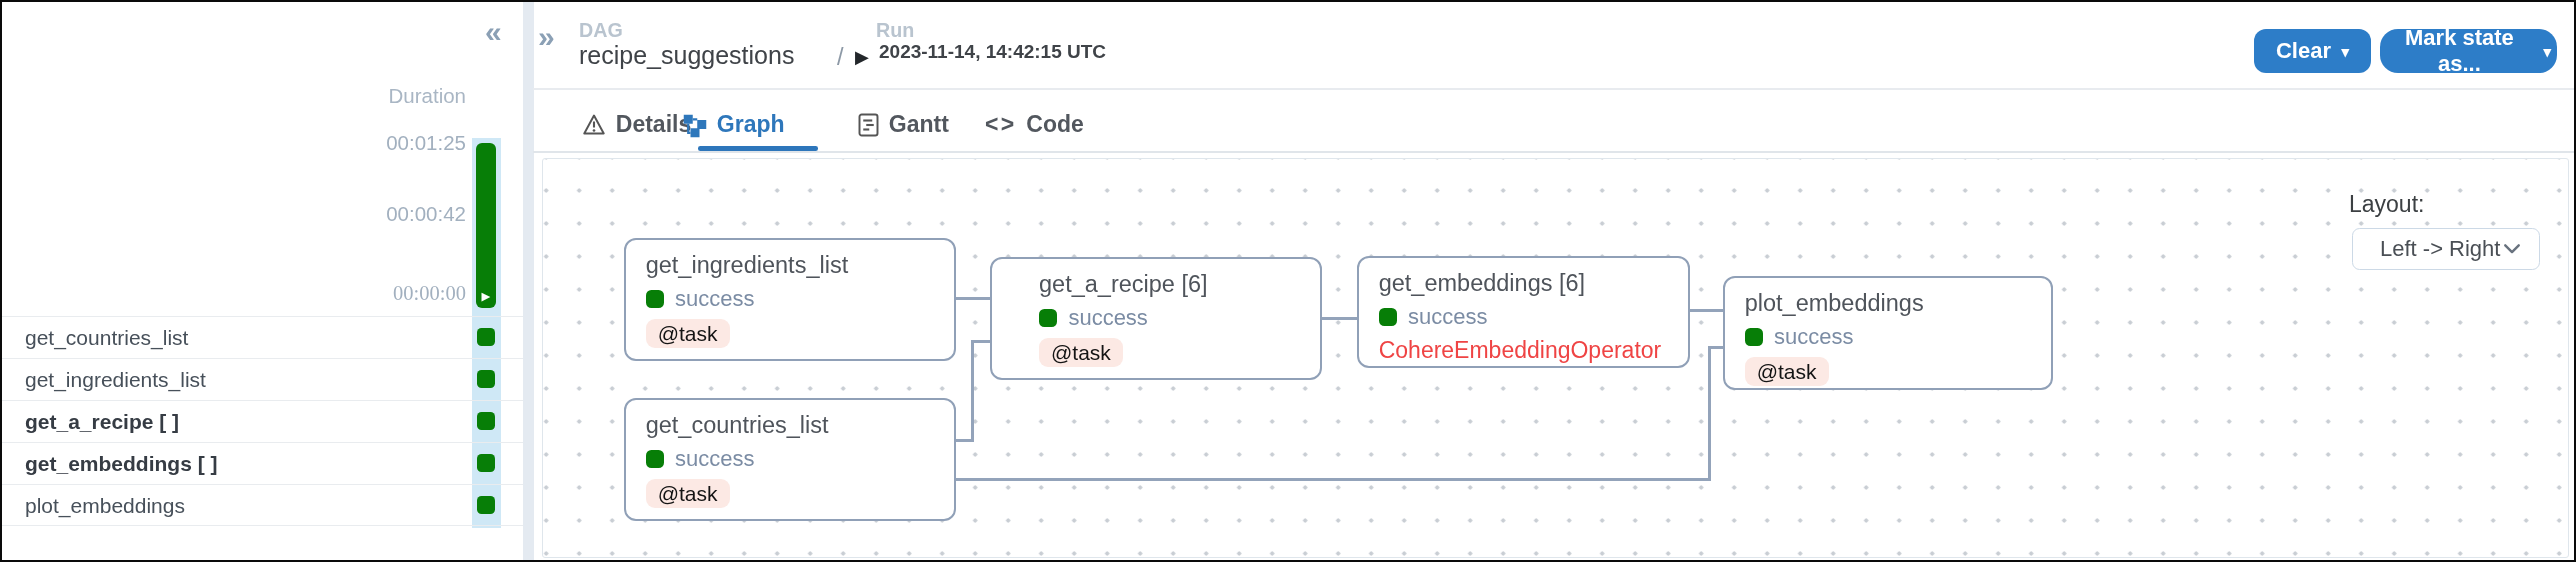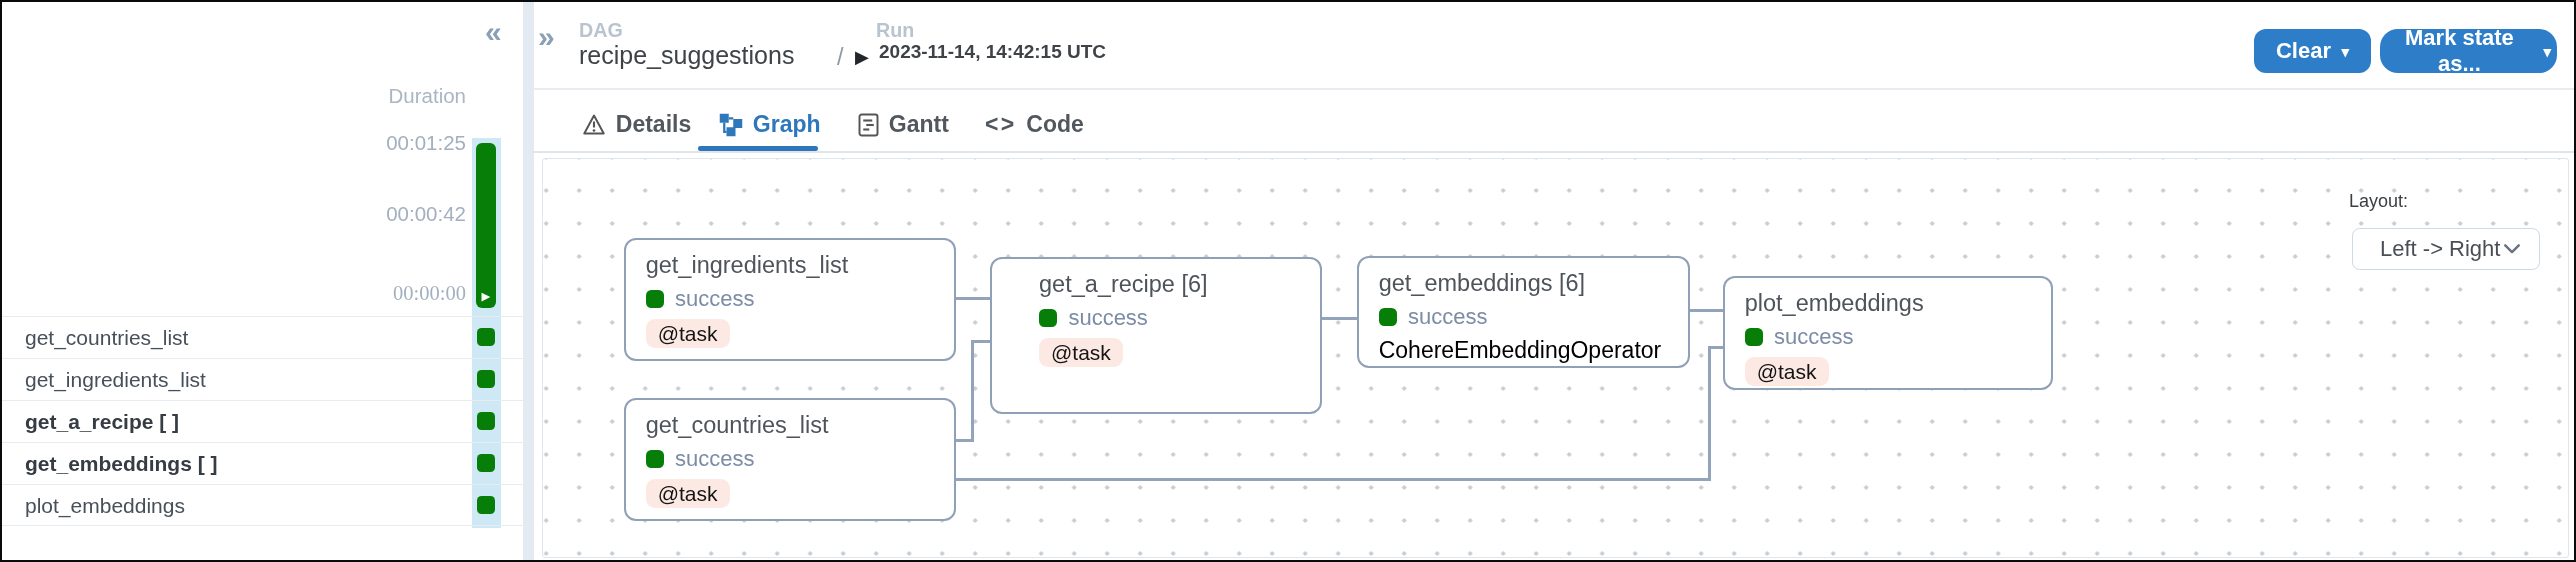--- a/index.html
+++ b/index.html
@@ -44,41 +44,41 @@
     display:flex;align-items:center;justify-content:center;gap:10.6px;}
   .btn .caret{font-size:15px;line-height:1;}
   .btn-clear{left:2252px;width:117px;}
   .btn-mark{left:2378px;width:177px;border-radius:18px;}
   .header-line{position:absolute;left:531px;top:86px;width:2043px;height:1.5px;background:#e8ebef;}
   
   .tab{position:absolute;top:109px;display:flex;align-items:center;gap:9.8px;cursor:pointer;
     background:none;border:none;padding:0;font-family:inherit;}
   .tab .tlabel{font-size:23px;font-weight:700;color:#52575e;white-space:nowrap;}
   .tab.active .tlabel{color:#2e77bb;}
-  .tab-details{left:580px;} .tab-graph{left:717px;} .tab-gantt{left:856px;} .tab-code{left:983px;}
+  .tab-details{left:580px;} .tab-graph{left:681px;align-items:flex-end;} .tab-gantt{left:856px;} .tab-code{left:983px;}
   .code-glyph{font-size:23px;font-weight:700;color:#52575e;letter-spacing:2.3px;}
   .tab-underline{position:absolute;left:696px;top:144px;width:120px;height:5.3px;background:#2d76bb;
     border-radius:2.3px;}
   .tabs-line{position:absolute;left:531px;top:149px;width:2043px;height:1.5px;background:#e0e5ea;}
   
   .canvas{position:absolute;left:540px;top:156px;width:2027px;height:400px;background:#fff;
     border:1.5px solid #dfe6ec;border-radius:3px;overflow:hidden;
     background-image:radial-gradient(circle,#c9ced4 1.9px,transparent 2.3px);
     background-size:33px 33px;background-position:19.7px 15px;}
   .edge{position:absolute;background:#93a3ba;z-index:1;}
   .node{position:absolute;background:#fff;border:2.3px solid #90a0b7;border-radius:12px;
     padding:12px 19.7px;z-index:2;cursor:pointer;}
   .node .ntitle{font-size:23.5px;color:#4f545b;white-space:nowrap;}
   .node .nstatus{display:flex;align-items:center;gap:11.4px;margin-top:6.8px;}
   .node .nsq{width:18px;height:18px;background:#077e07;border-radius:5.3px;flex:none;}
   .node .nstext{font-size:22px;color:#7b8ca4;}
   .node .nbadge{display:inline-block;margin-top:7.6px;background:#fce9e4;border-radius:9px;
     padding:2.3px 12px;font-size:21px;color:#141414;}
-  .node .noperator{margin-top:7.6px;font-size:23px;color:#000000;white-space:nowrap;}
-  .layout-label{position:absolute;left:2347px;top:189px;font-size:18px;color:#3c4043;z-index:3;}
+  .node .noperator{margin-top:7.6px;font-size:23px;color:#ef4444;white-space:nowrap;}
+  .layout-label{position:absolute;left:2347px;top:189px;font-size:23px;color:#3c4043;z-index:3;}
   .layout-select{position:absolute;left:2350px;top:226px;width:188px;height:42px;background:#fff;
     border:1.5px solid #ccd9e6;border-radius:7.6px;display:flex;align-items:center;
     justify-content:space-between;padding:0 18px 0 27px;cursor:pointer;z-index:3;}
   .layout-select .lval{font-size:22px;color:#4a4f55;white-space:nowrap;}
   .icon-svg{display:block;}
 </style>
 </head>
 <body>
 
 <div class="screen">
@@ -183,21 +183,21 @@
       <div class="edge" style="left: 1165px; top: 187px; width: 3px; height: 135px;"></div>
       <div class="edge" style="left: 1165px; top: 187px; width: 16.7px; height: 3px;"></div>
       <div class="node" style="left: 81px; top: 79px; width: 332px; height: 123px;"><div class="ntitle">get_ingredients_list</div><div class="nstatus">
           <span class="nsq"></span>
           <span class="nstext">success</span>
         </div><span class="nbadge">@task</span></div>
       <div class="node" style="left: 81px; top: 239px; width: 332px; height: 123px;"><div class="ntitle">get_countries_list</div><div class="nstatus">
           <span class="nsq"></span>
           <span class="nstext">success</span>
         </div><span class="nbadge">@task</span></div>
-      <div class="node" style="left: 447px; top: 98px; width: 332px; height: 157px; padding-left: 47px;"><div class="ntitle">get_a_recipe [6]</div><div class="nstatus">
+      <div class="node" style="left: 447px; top: 98px; width: 332px; height: 123px; padding-left: 47px;"><div class="ntitle">get_a_recipe [6]</div><div class="nstatus">
           <span class="nsq"></span>
           <span class="nstext">success</span>
         </div><span class="nbadge">@task</span></div>
       <div class="node" style="left: 814px; top: 97px; width: 333px; height: 112px;">
         <div class="ntitle">get_embeddings [6]</div>
         <div class="nstatus">
           <span class="nsq"></span>
           <span class="nstext">success</span>
         </div>
         <div class="noperator">CohereEmbeddingOperator</div>

